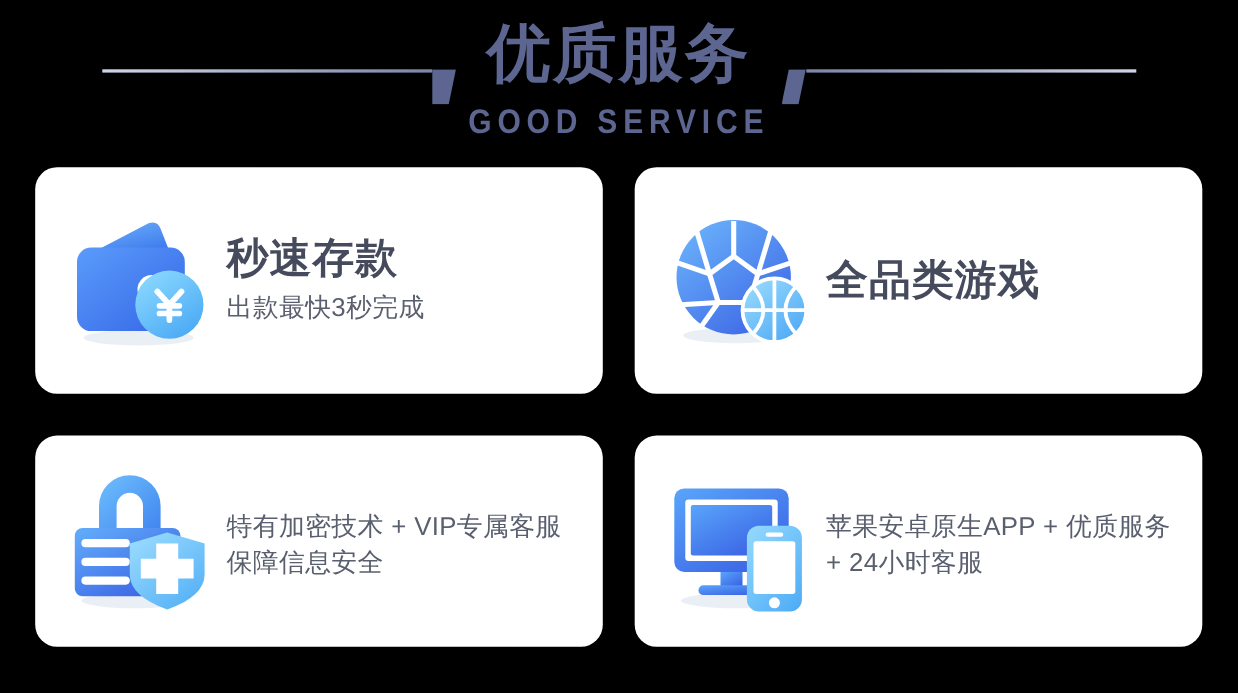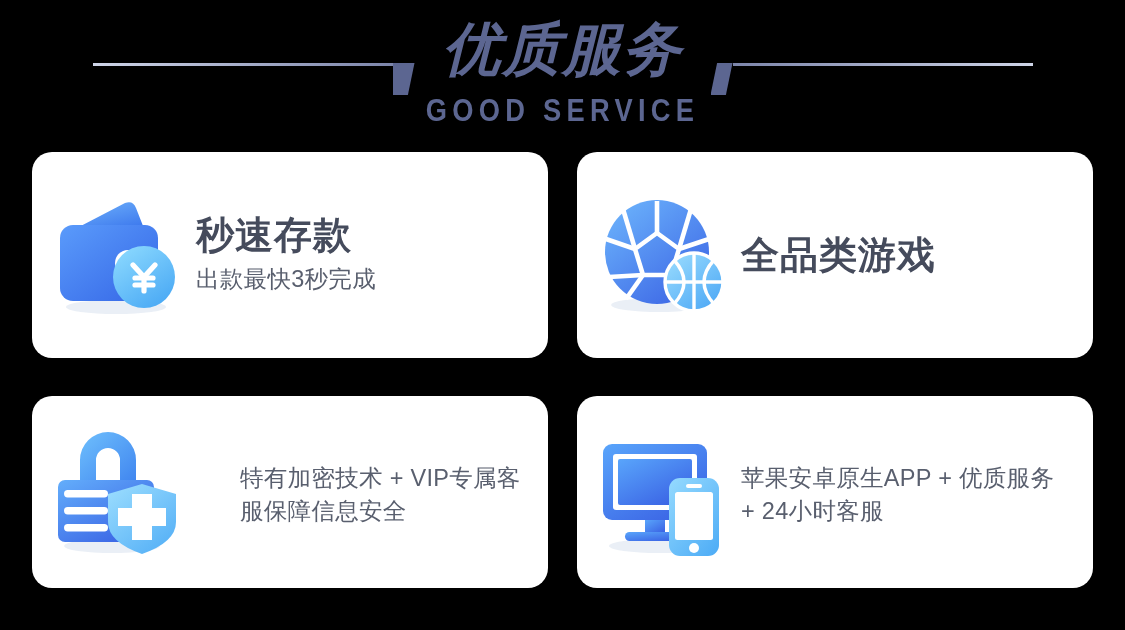--- a/index.html
+++ b/index.html
@@ -10,21 +10,21 @@
     overflow: hidden;
   }
   .page { position: relative; width: 1125px; height: 630px; background: #000; }
 
   
   .header {
     position: absolute; left: 0; top: 0; width: 1125px; height: 150px;
   }
   .title-row {
     position: absolute; left: 0; top: 8px; width: 1125px; height: 82px;
-    display: flex; align-items: center; justify-content: center; font-style: italic;
+    display: flex; align-items: center; justify-content: center;
   }
   .deco { position: relative; height: 60px; flex: 0 0 auto; }
   .deco-left  { width: 368px; }
   .deco-right { width: 368px; }
   .deco-line {
     position: absolute; top: 44px; height: 3px;
     background: linear-gradient(90deg, #c9cfe4 0%, #8b93b4 100%);
   }
   .deco-left .deco-line  { left: 32px; right: 36px;
     background: linear-gradient(90deg, #cfd5e8 0%, #7c85aa 100%); }
@@ -65,38 +65,38 @@
     width: 1061px; height: 436px;
     display: grid;
     grid-template-columns: 516px 516px;
     grid-template-rows: 206px 192px;
     column-gap: 29px; row-gap: 38px;
   }
   .card {
     background: #ffffff;
     border-radius: 20px;
     display: flex; align-items: center;
-    padding-left: 18px;
+    padding-left: 28px;
     overflow: hidden;
   }
   .icon-wrap {
     flex: 0 0 auto; width: 140px; height: 140px;
     position: relative;
   }
   .card-text { flex: 1 1 auto; padding-left: 6px; padding-right: 14px; }
   .card-title {
     font-size: 38px; font-weight: 700; color: #454b5c;
     line-height: 1.12; letter-spacing: 1px; white-space: nowrap;
   }
   .card-desc {
     font-size: 23.5px; color: #595f6e; line-height: 1.42;
     letter-spacing: 0.3px; margin-top: 6px;
   }
   .card-2 .card-desc, .card-4 .card-desc { max-width: 320px; }
-  .card-3 .card-desc { max-width: 320px; margin-left: 44px; }
+  .card-3 .card-desc { max-width: 320px; }
 
   
   .icon-svg { width: 140px; height: 140px; display: block; }
 </style>
 </head>
 <body>
 
 <div class="page">
 
   <div class="header">

